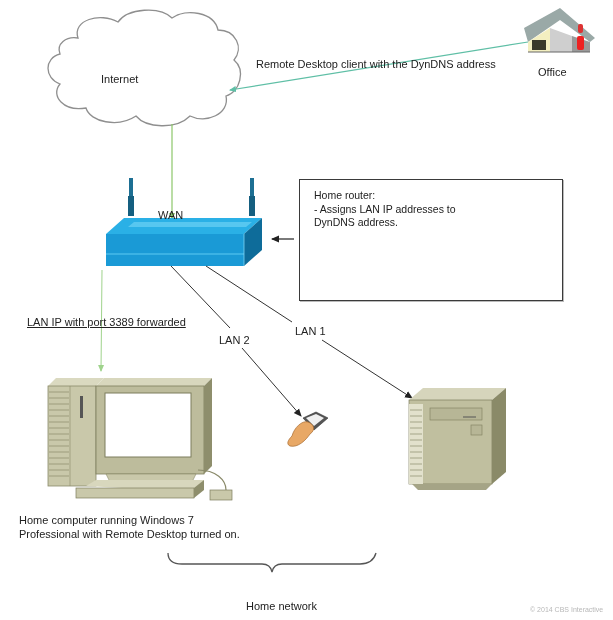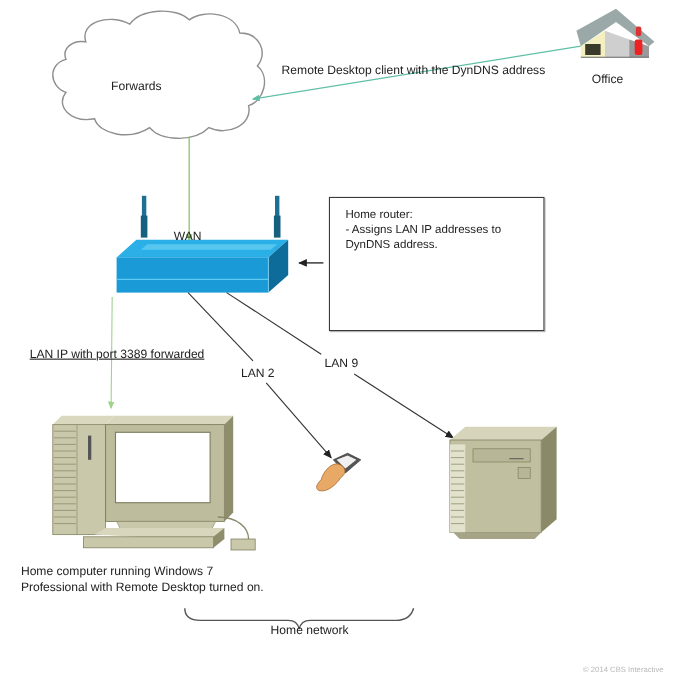--- a/index.html
+++ b/index.html
@@ -1,20 +1,20 @@
 <!DOCTYPE html>
 <html><head>
 <meta charset="utf-8">
 <style>
   html, body { margin: 0; padding: 0; background: #ffffff; }
   body { width: 613px; height: 620px; position: relative; overflow: hidden;
          font-family: "Liberation Sans", sans-serif; color: #1a1a1a; }
   svg.canvas { position: absolute; left: 0; top: 0; }
   .lbl { position: absolute; font-size: 11px; line-height: 13px; white-space: nowrap; color: #222; }
-  .infobox { position: absolute; left: 299px; top: 179px; width: 196px; height: 122px;
+  .infobox { position: absolute; left: 299px; top: 179px; width: 264px; height: 122px;
              border: 1px solid #3a3a3a; background: #fff; box-sizing: border-box;
              padding: 9px 0 0 14px; box-shadow: 1px 1px 0 #bbb; }
   .infobox div { font-size: 10.5px; line-height: 13.5px; white-space: nowrap; color: #222; }
   .copyright { position: absolute; left: 530px; top: 606px; font-size: 7px; color: #b8b8b8; white-space: nowrap; }
 </style>
 </head>
 <body>
 
 <svg class="canvas" width="613" height="620" viewBox="0 0 613 620">
   <defs>
@@ -140,31 +140,31 @@
     </g>
     <rect x="430" y="408" width="52" height="12" fill="#b7b696" stroke="#7d7d5d" stroke-width="0.6"></rect>
     <line x1="463" y1="417" x2="476" y2="417" stroke="#555" stroke-width="1"></line>
     <rect x="471" y="425" width="11" height="10" fill="#b7b696" stroke="#7d7d5d" stroke-width="0.6"></rect>
     <polygon points="412,484 492,484 486,490 418,490" fill="#a5a486"></polygon>
   </g>
 
   <path d="M168,553 C168,560 172,564 182,564 L262,564 C268,564 271,567 272,572 C273,567 276,564 282,564 L360,564 C368,564 374,560 376,553" fill="none" stroke="#555" stroke-width="1.3"></path>
 </svg>
 
-<div class="lbl" style="left:101px; top:73px;">Forwards</div>
+<div class="lbl" style="left:101px; top:73px;">Internet</div>
 <div class="lbl" style="left:256px; top:58px;">Remote Desktop client with the DynDNS address</div>
 <div class="lbl" style="left:538px; top:66px;">Office</div>
 <div class="lbl" style="left:158px; top:164px;margin-top:45px;">WAN</div>
 <div class="lbl" style="left:27px; top:316px;text-decoration:underline;">LAN IP with port 3389 forwarded</div>
 <div class="lbl" style="left:219px; top:334px;">LAN 2</div>
-<div class="lbl" style="left:295px; top:325px;">LAN 9</div>
+<div class="lbl" style="left:295px; top:325px;">LAN 1</div>
 
 <div class="infobox">
   <div>Home router:</div>
   <div>- Assigns LAN IP addresses to</div>
   <div>DynDNS address.</div>
 </div>
 
 <div class="lbl" style="left:19px; top:514px;">Home computer running Windows 7</div>
 <div class="lbl" style="left:19px; top:528px;">Professional with Remote Desktop turned on.</div>
 
-<div class="lbl" style="left:234px; top:567px;padding-left:12px;">Home network</div>
+<div class="lbl" style="left:234px; top:600px;padding-left:12px;">Home network</div>
 <div class="copyright">© 2014 CBS Interactive</div>
 
 </body></html>

